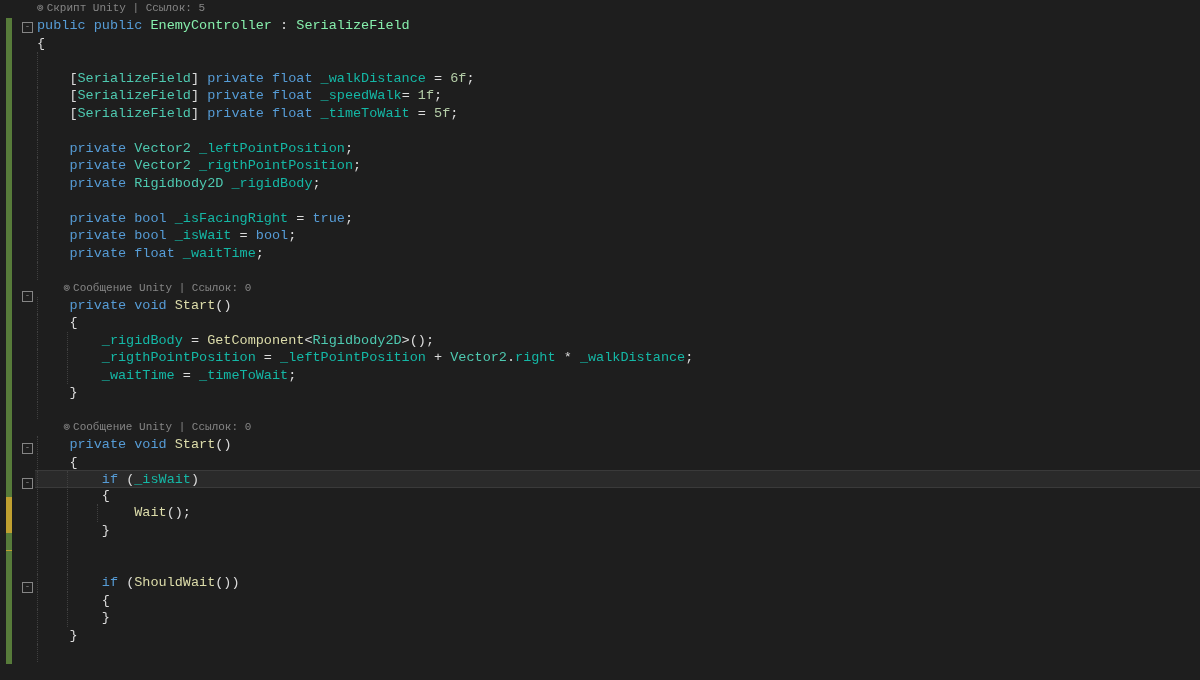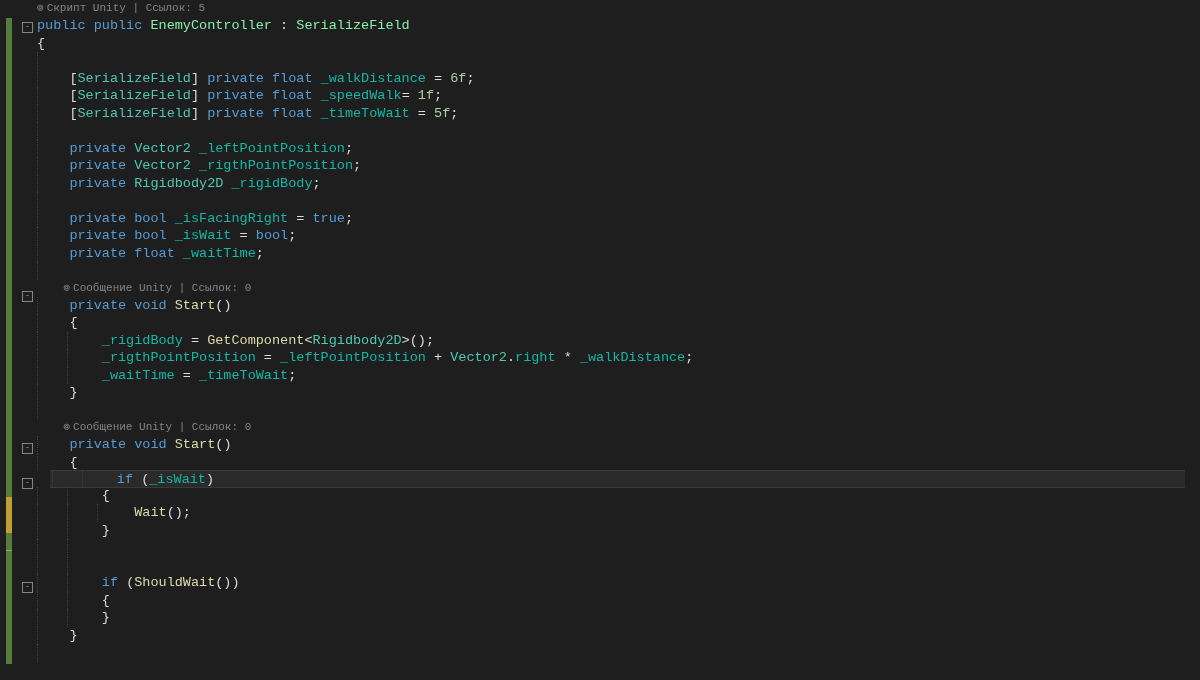--- a/index.html
+++ b/index.html
@@ -57,21 +57,21 @@
   .line .guide {
     position: absolute;
     top: 0;
     bottom: 0;
     border-left: 1px dotted #404040;
   }
   .current-line {
     background: #2a2a2a;
     border-top: 1px solid #3a3a3a;
     border-bottom: 1px solid #3a3a3a;
-    margin: -1px 15px;
+    margin: -1px 0;
   }
   .codelens {
     height: 17px;
     line-height: 17px;
     font-size: 11px;
     color: #858585;
     padding-left: 2px;
     white-space: pre;
     position: relative;
   }

